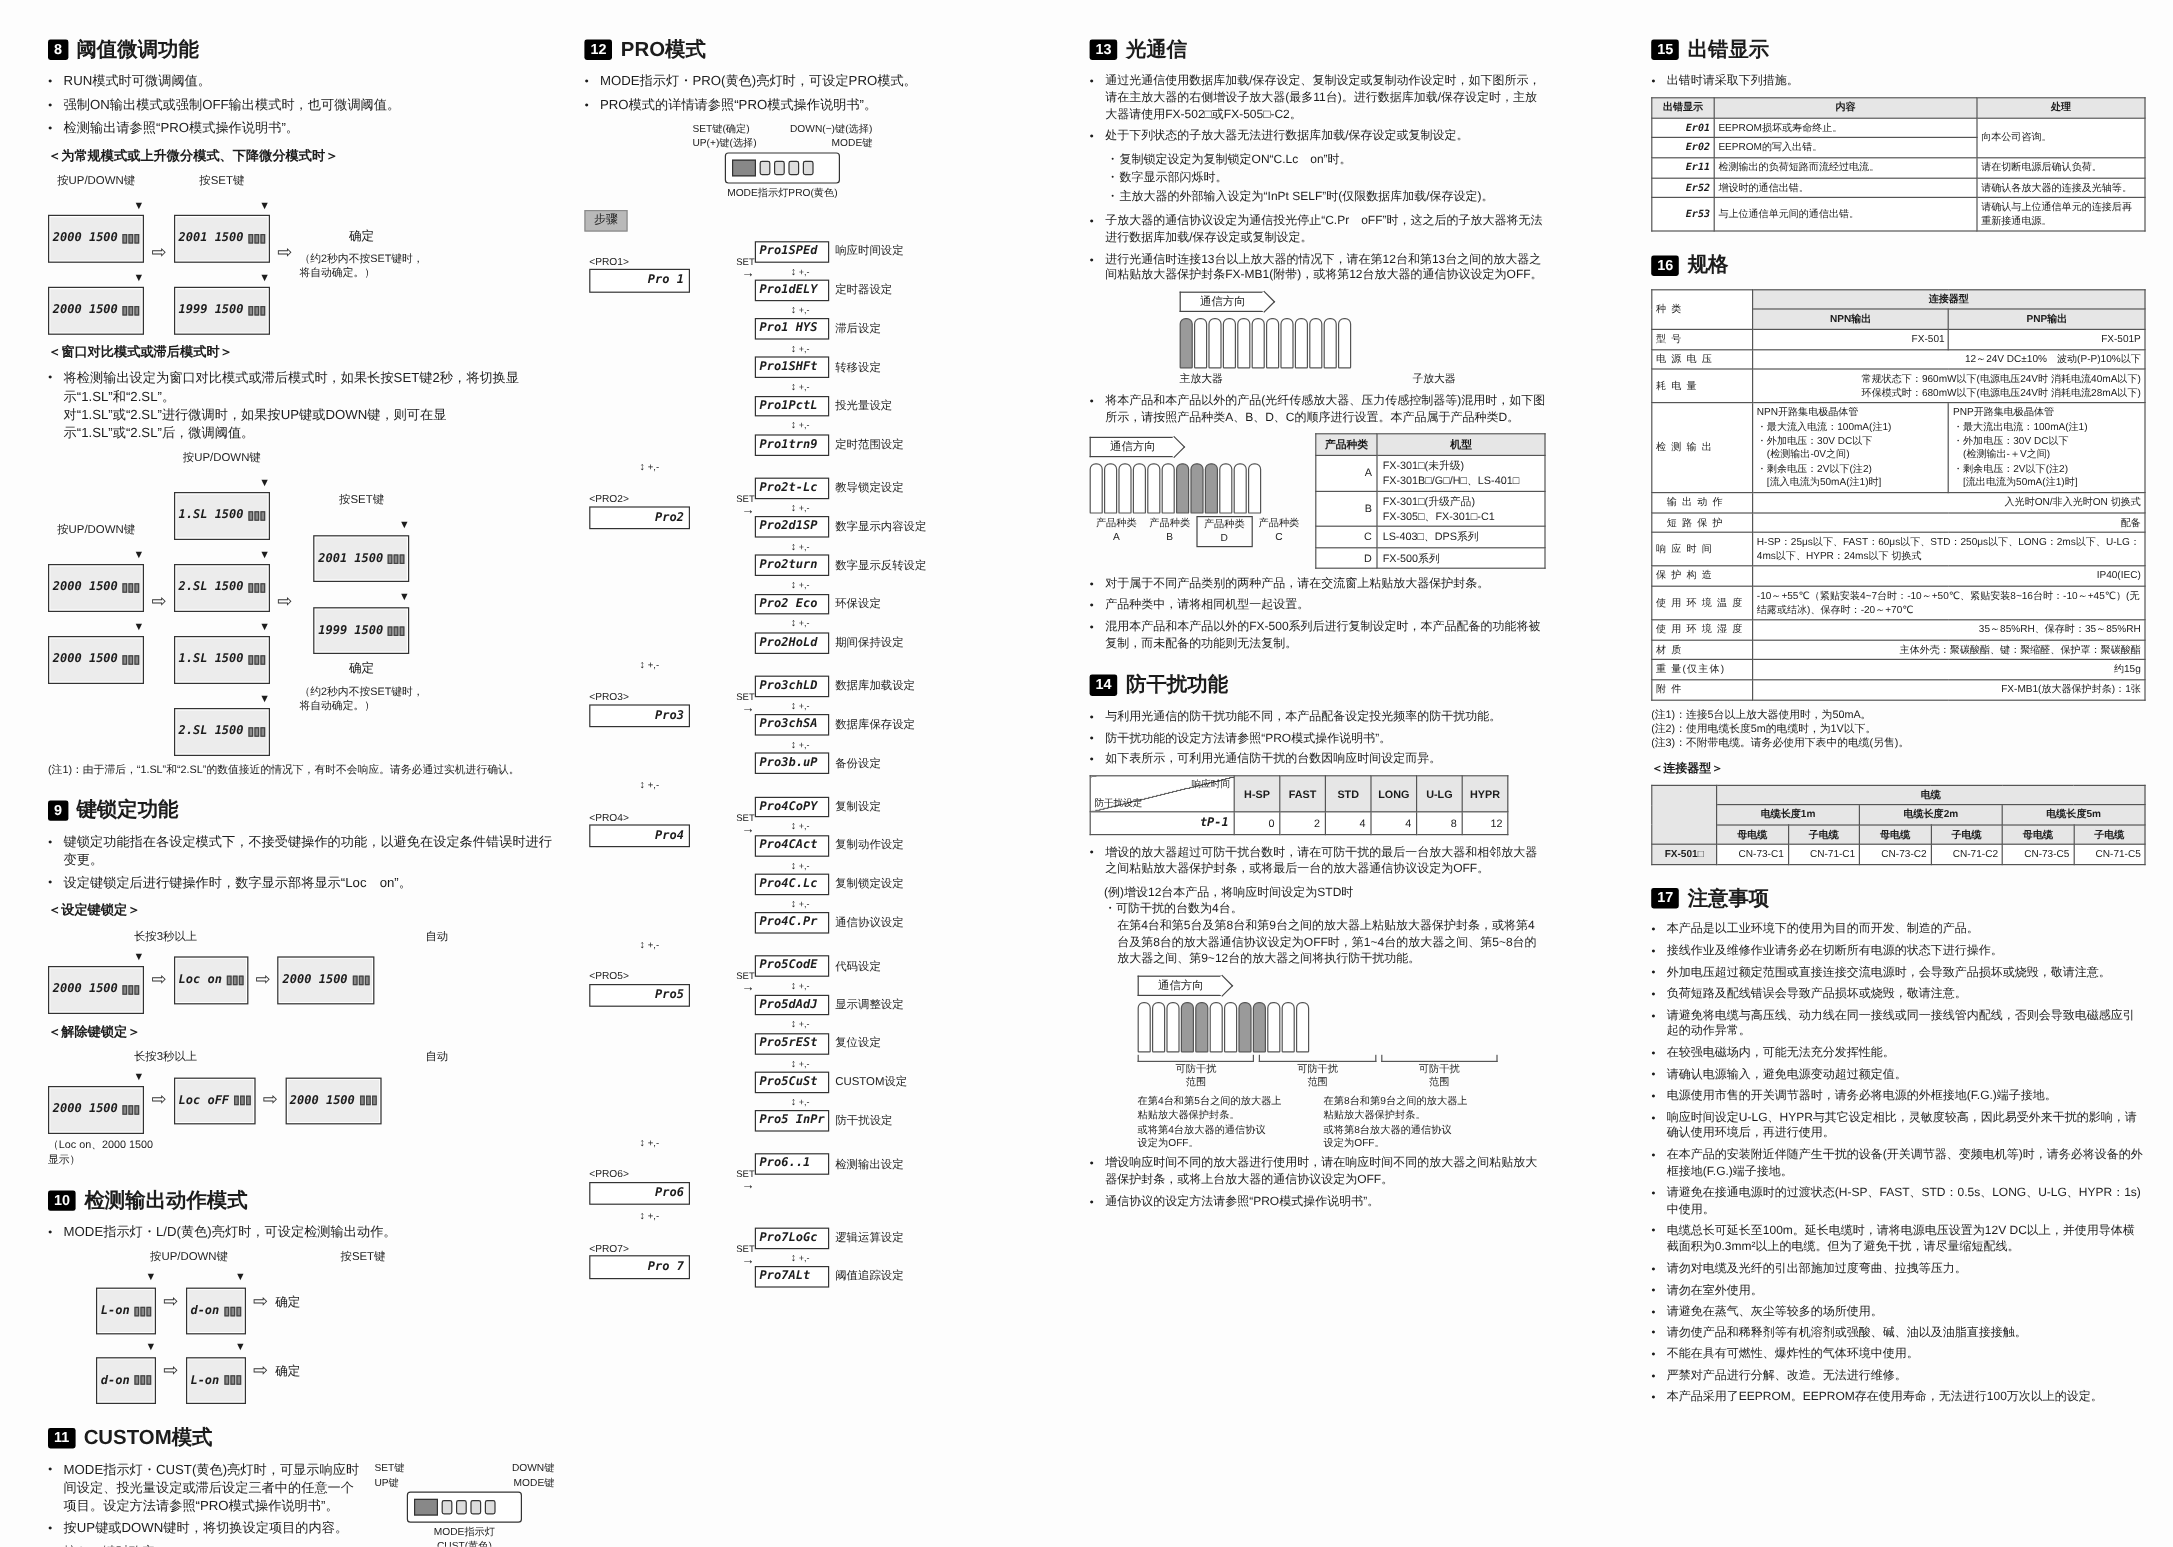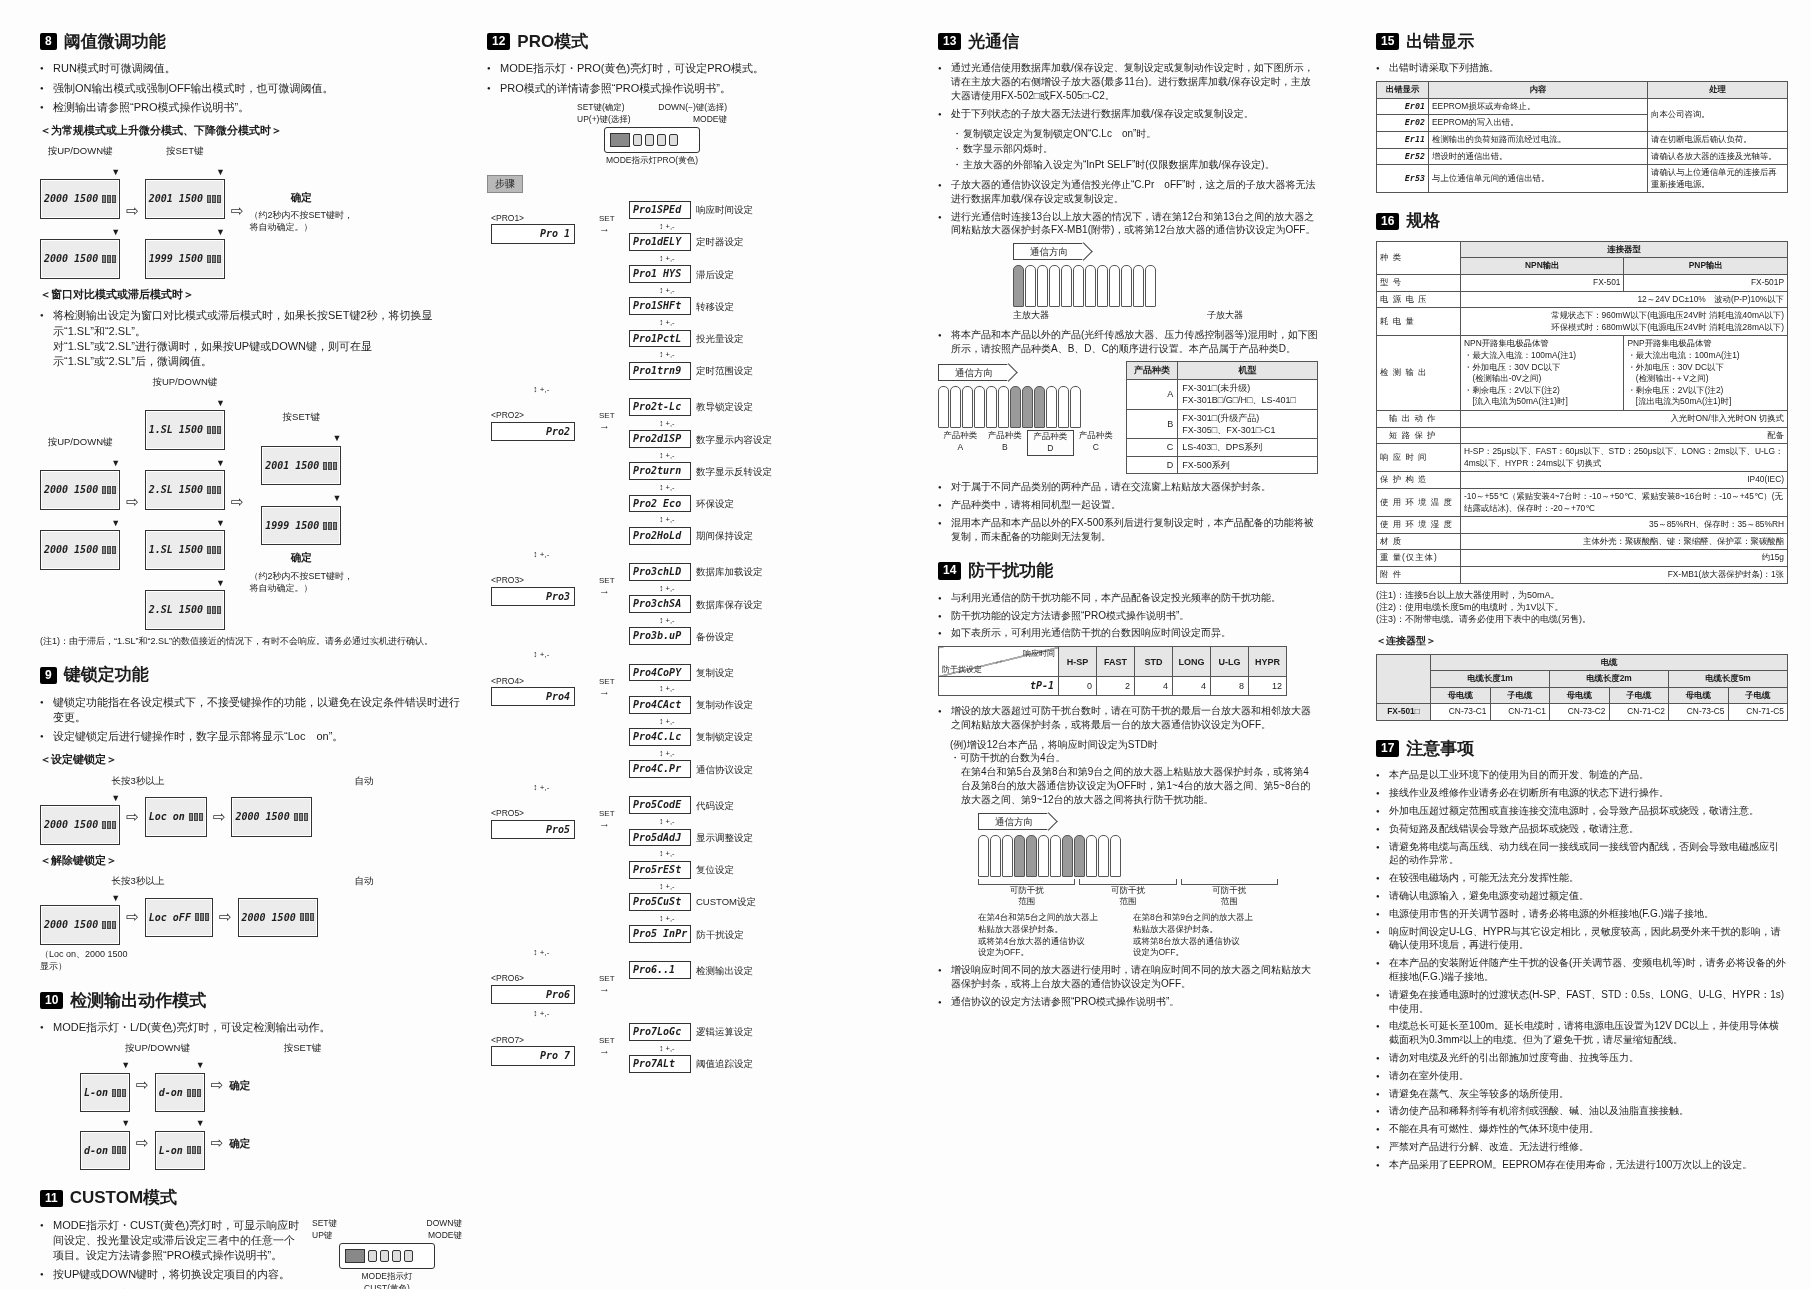--- a/index.html
+++ b/index.html
@@ -1,21 +1,21 @@
 <!DOCTYPE html>
 <html><head>
 <meta charset="utf-8">
 <style>
 *{box-sizing:border-box}
 body{margin:0;width:1811px;height:1289px;position:relative;background:#fdfdfd;color:#1c1c1c;
  font-family:"Liberation Sans","DejaVu Sans",sans-serif;font-size:11px;line-height:1.38;overflow:hidden}
 .col{position:absolute;top:30px}
 #c1{left:40px;width:422px}
 #c2{left:487px;width:330px}
-#c3{left:938px;width:380px}
+#c3{left:908px;width:380px}
 #c4{left:1376px;width:412px}
 .sec{margin-bottom:16px}
 .h{display:flex;align-items:center;gap:7px;margin:0 0 8px;font-size:17px;font-weight:bold}
 .h .n{flex:none;background:#000;color:#fff;font-size:12px;padding:2px 5px;border-radius:2px;line-height:1.1}
 ul.b{margin:0 0 6px;padding:0;list-style:none}
 ul.b li{position:relative;padding-left:13px;margin:0 0 4px}
 ul.b li::before{content:"●";position:absolute;left:0;top:3px;font-size:6px}
 ul.s{margin:0 0 6px;padding:0 0 0 14px;list-style:none}
 ul.s li{position:relative;padding-left:11px;margin:0 0 2px}
 ul.s li::before{content:"・";position:absolute;left:0}
@@ -32,21 +32,21 @@
  box-shadow:inset 0 0 0 1px #fff;padding:12px 3px;white-space:nowrap}
 .seg{font-family:"DejaVu Sans Mono",monospace;font-style:italic;font-weight:bold;font-size:10px}
 .keys{display:inline-flex;gap:1px}
 .keys i{width:4px;height:8px;background:#8a8a8a;border:1px solid #444}
 .ic-r::before{content:"⇨";font-size:15px;color:#333}
 .ic-r2::before{content:"→";font-size:11px}
 .ic-ud::before{content:"↕";font-size:9px}
 .flowrow{display:flex;align-items:center;gap:6px;margin:3px 0;flex-wrap:nowrap}
 .stack{display:flex;flex-direction:column;gap:5px}
 .fc{display:flex;flex-direction:column;gap:5px;align-items:center}
-.confirm{font-size:10.5px;font-weight:bold}
+.confirm{font-size:10.5px;font-weight:normal}
 .paren{font-size:9px;white-space:pre-line}
 
 table{border-collapse:collapse;background:#fff}
 td,th{border:1px solid #555;padding:2px 4px;font-size:9px;text-align:left;vertical-align:middle}
 th{background:#e6e6e6;font-weight:bold;text-align:center}
 .tc{text-align:right}
 .lblc{background:#fff;letter-spacing:1px;white-space:nowrap}
 
 .devblock{font-size:8.5px;text-align:center;width:150px}
 .dev{width:96px;height:26px;border:1px solid #333;border-radius:3px;display:flex;align-items:center;gap:3px;
@@ -54,21 +54,21 @@
 .dev .scr{width:20px;height:14px;background:#888;border:1px solid #333}
 .dev .btn{width:9px;height:12px;border:1px solid #333;background:#ddd;border-radius:2px}
 .devl{display:flex;justify-content:space-between}
 
 .steps{display:inline-block;background:#b9b9b9;border:1px solid #8a8a8a;padding:1px 7px;font-size:10px;margin:4px 0 8px}
 
 .pg{display:flex;align-items:flex-start}
 .pgl{width:112px;flex:none;padding-top:12px}
 .pgid{font-size:8.5px;margin-left:4px}
 .pgbox{width:84px;border:1px solid #333;background:#fff;padding:1px 4px;text-align:right;margin-left:4px}
-.pgarrow{flex:none;width:30px;display:flex;flex-direction:column;align-items:flex-start;padding-top:14px;font-size:8px;line-height:1}
+.pgarrow{flex:none;width:30px;display:flex;flex-direction:column;align-items:flex-end;padding-top:14px;font-size:8px;line-height:1}
 .pits{flex:1}
 .pit .pm{display:none}
 .pit + .pit .pm{display:block;font-size:7.5px;margin:1px 0 1px 30px}
 .pitrow{display:flex;align-items:center;gap:5px}
 .ibox{border:1px solid #333;background:#fff;padding:1px 3px;min-width:62px;text-align:left}
 .ilab{font-size:9.5px;white-space:nowrap}
 .gjoin{font-size:8px;margin:3px 0 3px 46px}
 .pgwrap > .gjoin:last-child{display:none}
 
 .dirarrow{display:flex;align-items:center;margin:3px 0 5px}

